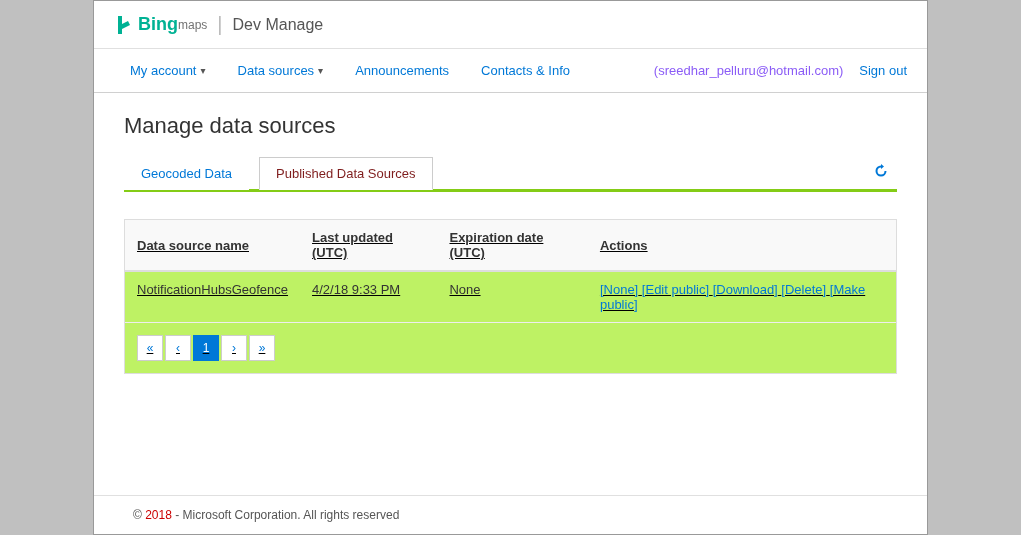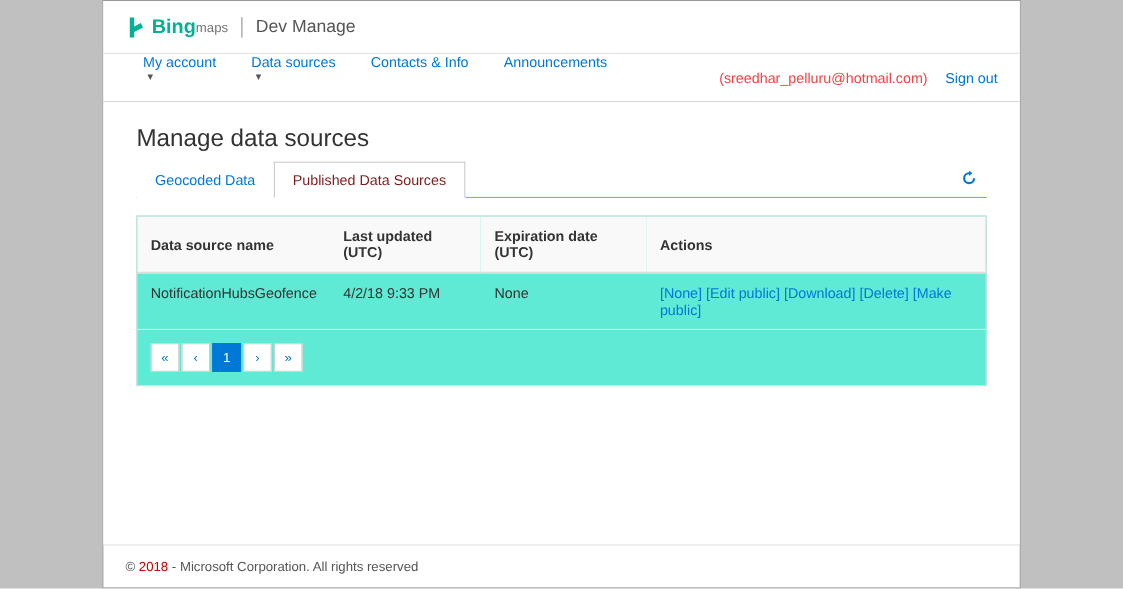--- a/index.html
+++ b/index.html
@@ -40,64 +40,64 @@
     .nav-left {
       display: flex;
       align-items: center;
       flex: 1;
     }
     .nav-item {
       color: #0078d7;
       padding: 0 16px;
       height: 44px;
       display: flex;
-      align-items: flex-start;
+      align-items: center;
       cursor: pointer;
       text-decoration: none;
       font-size: 13px;
       border-right: none;
-      flex-direction: column;
     }
     .nav-item .caret {
       margin-left: 4px;
       font-size: 10px;
       color: #555;
     }
     .nav-right {
       display: flex;
       align-items: center;
       gap: 16px;
       color: #555;
       font-size: 13px;
     }
     .nav-email {
-      color: #ef4444;
+      color: #8b5cf6;
     }
     .nav-signout {
       color: #0078d7;
       cursor: pointer;
     }
     
     .main {
       padding: 20px 30px;
       flex: 1;
       background: #fff;
     }
     .page-title {
       font-size: 22px;
       font-weight: 300;
       color: #333;
-      margin-bottom: 8px;
+      margin-bottom: 18px;
     }
     
     .tabs {
       display: flex;
-      border-bottom: 1px solid #84cc16;
+      border-bottom: 3px solid #84cc16;
       position: relative;
-      align-items: flex-end;
+      align-items: center;
+      gap: 10px;
     }
     .tab {
       padding: 8px 16px;
       cursor: pointer;
       font-size: 13px;
       border: 1px solid transparent;
       margin-bottom: -1px;
       color: #0078d7;
     }
     .tab.inactive {
@@ -115,22 +115,23 @@
     .refresh-btn {
       margin-left: auto;
       color: #0078d7;
       cursor: pointer;
       font-size: 16px;
       padding: 4px 8px;
     }
     
     .table-container {
       border: 1px solid #ddd;
-      margin-top: 16px;
-      background: #5eead4;
+      margin-top: 27px;
+      background: #bef264;
+      text-decoration: underline;
     }
     table {
       width: 100%;
       border-collapse: collapse;
     }
     thead tr {
       background: #f9f9f9;
       border-bottom: 2px solid #ddd;
     }
     th {
@@ -181,21 +182,21 @@
       padding: 16px 30px;
       font-size: 13px;
       color: #555;
     }
     .help-section a {
       color: #0078d7;
     }
     
     .footer {
       border-top: 1px solid #e0e0e0;
-      padding: 12px 20px;
+      padding: 12px 39px;
       font-size: 12px;
       color: #555;
     }
     .footer .year {
       color: #c00;
     }
     
     .bing-b {
       display: inline-block;
       width: 22px;
@@ -223,24 +224,24 @@
     <div class="nav-left">
       <div class="nav-item">
         <span>My account</span>
         <span class="caret">▾</span>
       </div>
       <div class="nav-item">
         <span>Data sources</span>
         <span class="caret">▾</span>
       </div>
       <div class="nav-item">
+        <span>Announcements</span>
+      </div>
+      <div class="nav-item">
         <span>Contacts &amp; Info</span>
-      </div>
-      <div class="nav-item">
-        <span>Announcements</span>
       </div>
     </div>
     <div class="nav-right">
       <span class="nav-email">(sreedhar_pelluru@hotmail.com)</span>
       <span class="nav-signout">Sign out</span>
     </div>
   </div>
 
   <div class="main">
     <h1 class="page-title">Manage data sources</h1>

